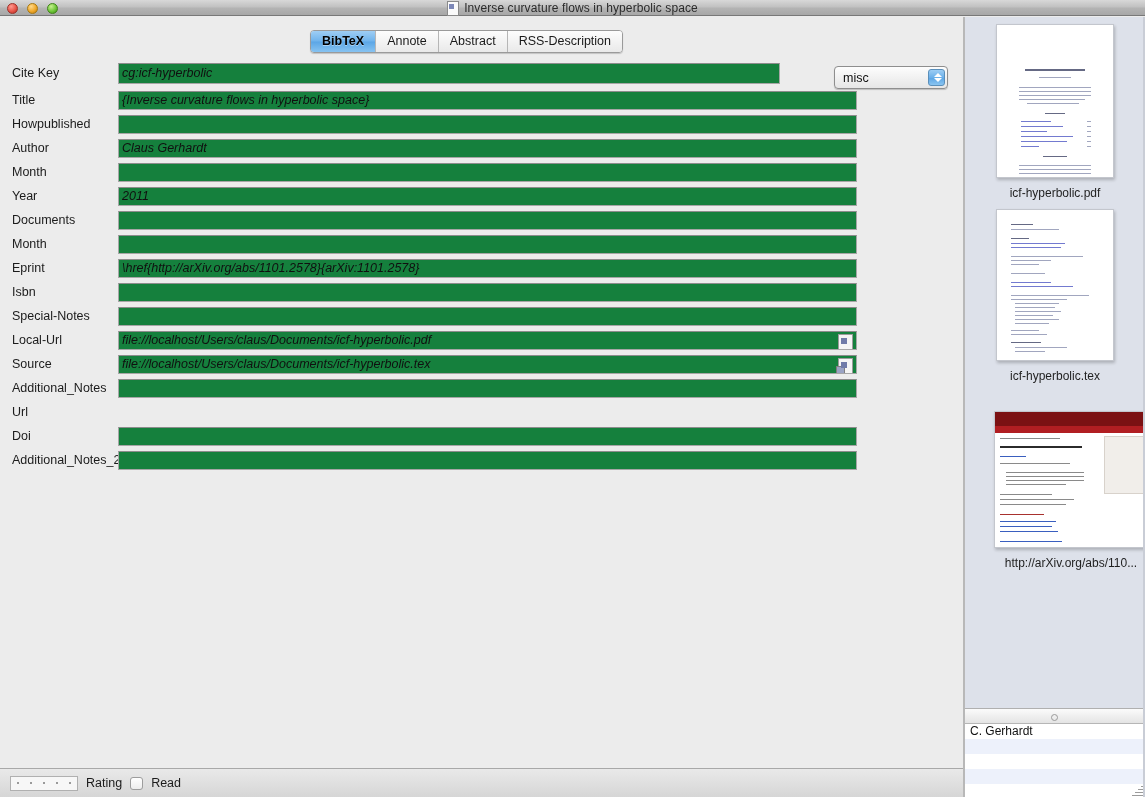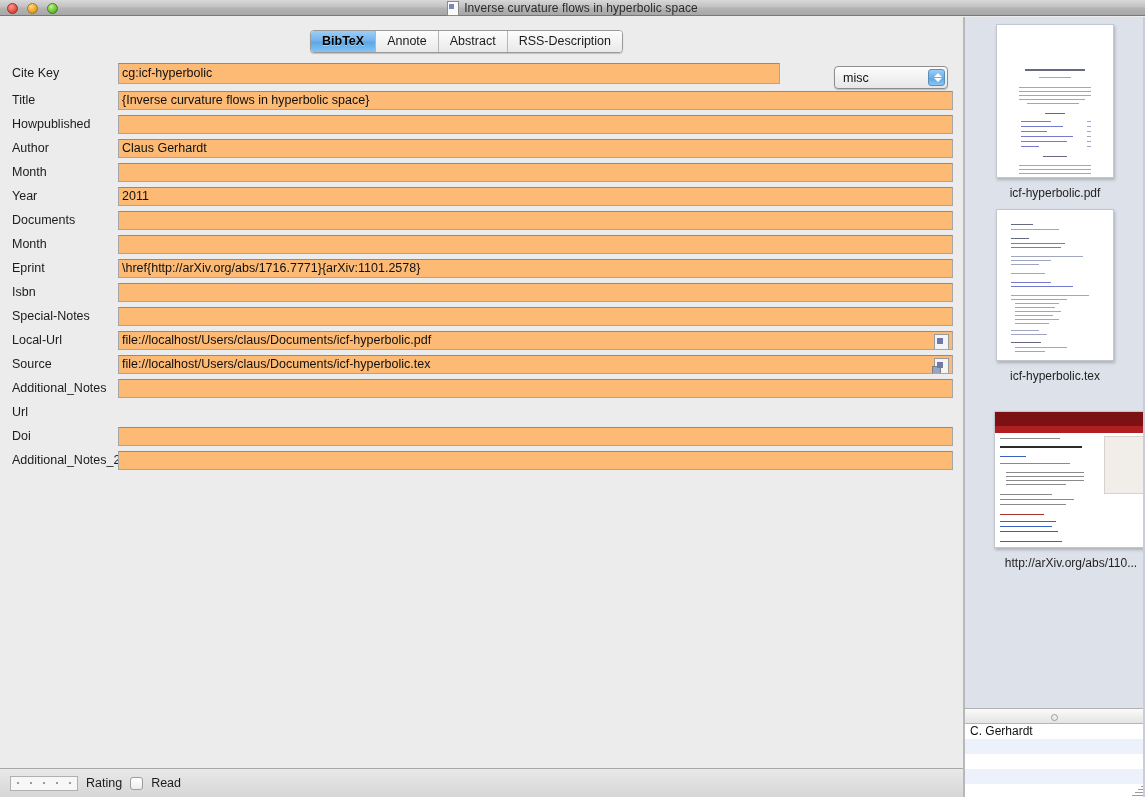--- a/index.html
+++ b/index.html
@@ -123,33 +123,34 @@
   .field-label {
     width: 118px;
     padding-left: 12px;
     box-sizing: border-box;
     font-size: 12.5px;
     color: #1b1b1b;
     white-space: nowrap;
   }
   .field-input {
     height: 19px;
-    background: #fdba74;
+    background: #15803d;
     border: 1px solid #a6a6a6;
     border-top-color: #8c8c8c;
     box-sizing: border-box;
     font-size: 12.5px;
     color: #101010;
     line-height: 17px;
     padding: 0 3px;
     overflow: hidden;
     white-space: nowrap;
     position: relative;
-  }
-  .row .field-input { width: 835px; }
+    font-style: italic;
+  }
+  .row .field-input { width: 739px; }
   .row.citekey .field-input { width: 662px; height: 21px; line-height: 19px; }
 
   .inline-icon {
     position: absolute;
     right: 3px; top: 2px;
     width: 13px; height: 14px;
     background: #f4f4f4;
     border: 1px solid #9b9b9b;
   }
   .inline-icon::after {
@@ -413,21 +414,21 @@
       <div class="field-input"></div>
     </div>
 
     <div class="row">
       <div class="field-label">Month</div>
       <div class="field-input"></div>
     </div>
 
     <div class="row">
       <div class="field-label">Eprint</div>
-      <div class="field-input">\href{http://arXiv.org/abs/1716.7771}{arXiv:1101.2578}</div>
+      <div class="field-input">\href{http://arXiv.org/abs/1101.2578}{arXiv:1101.2578}</div>
     </div>
 
     <div class="row">
       <div class="field-label">Isbn</div>
       <div class="field-input"></div>
     </div>
 
     <div class="row">
       <div class="field-label">Special-Notes</div>
       <div class="field-input"></div>

